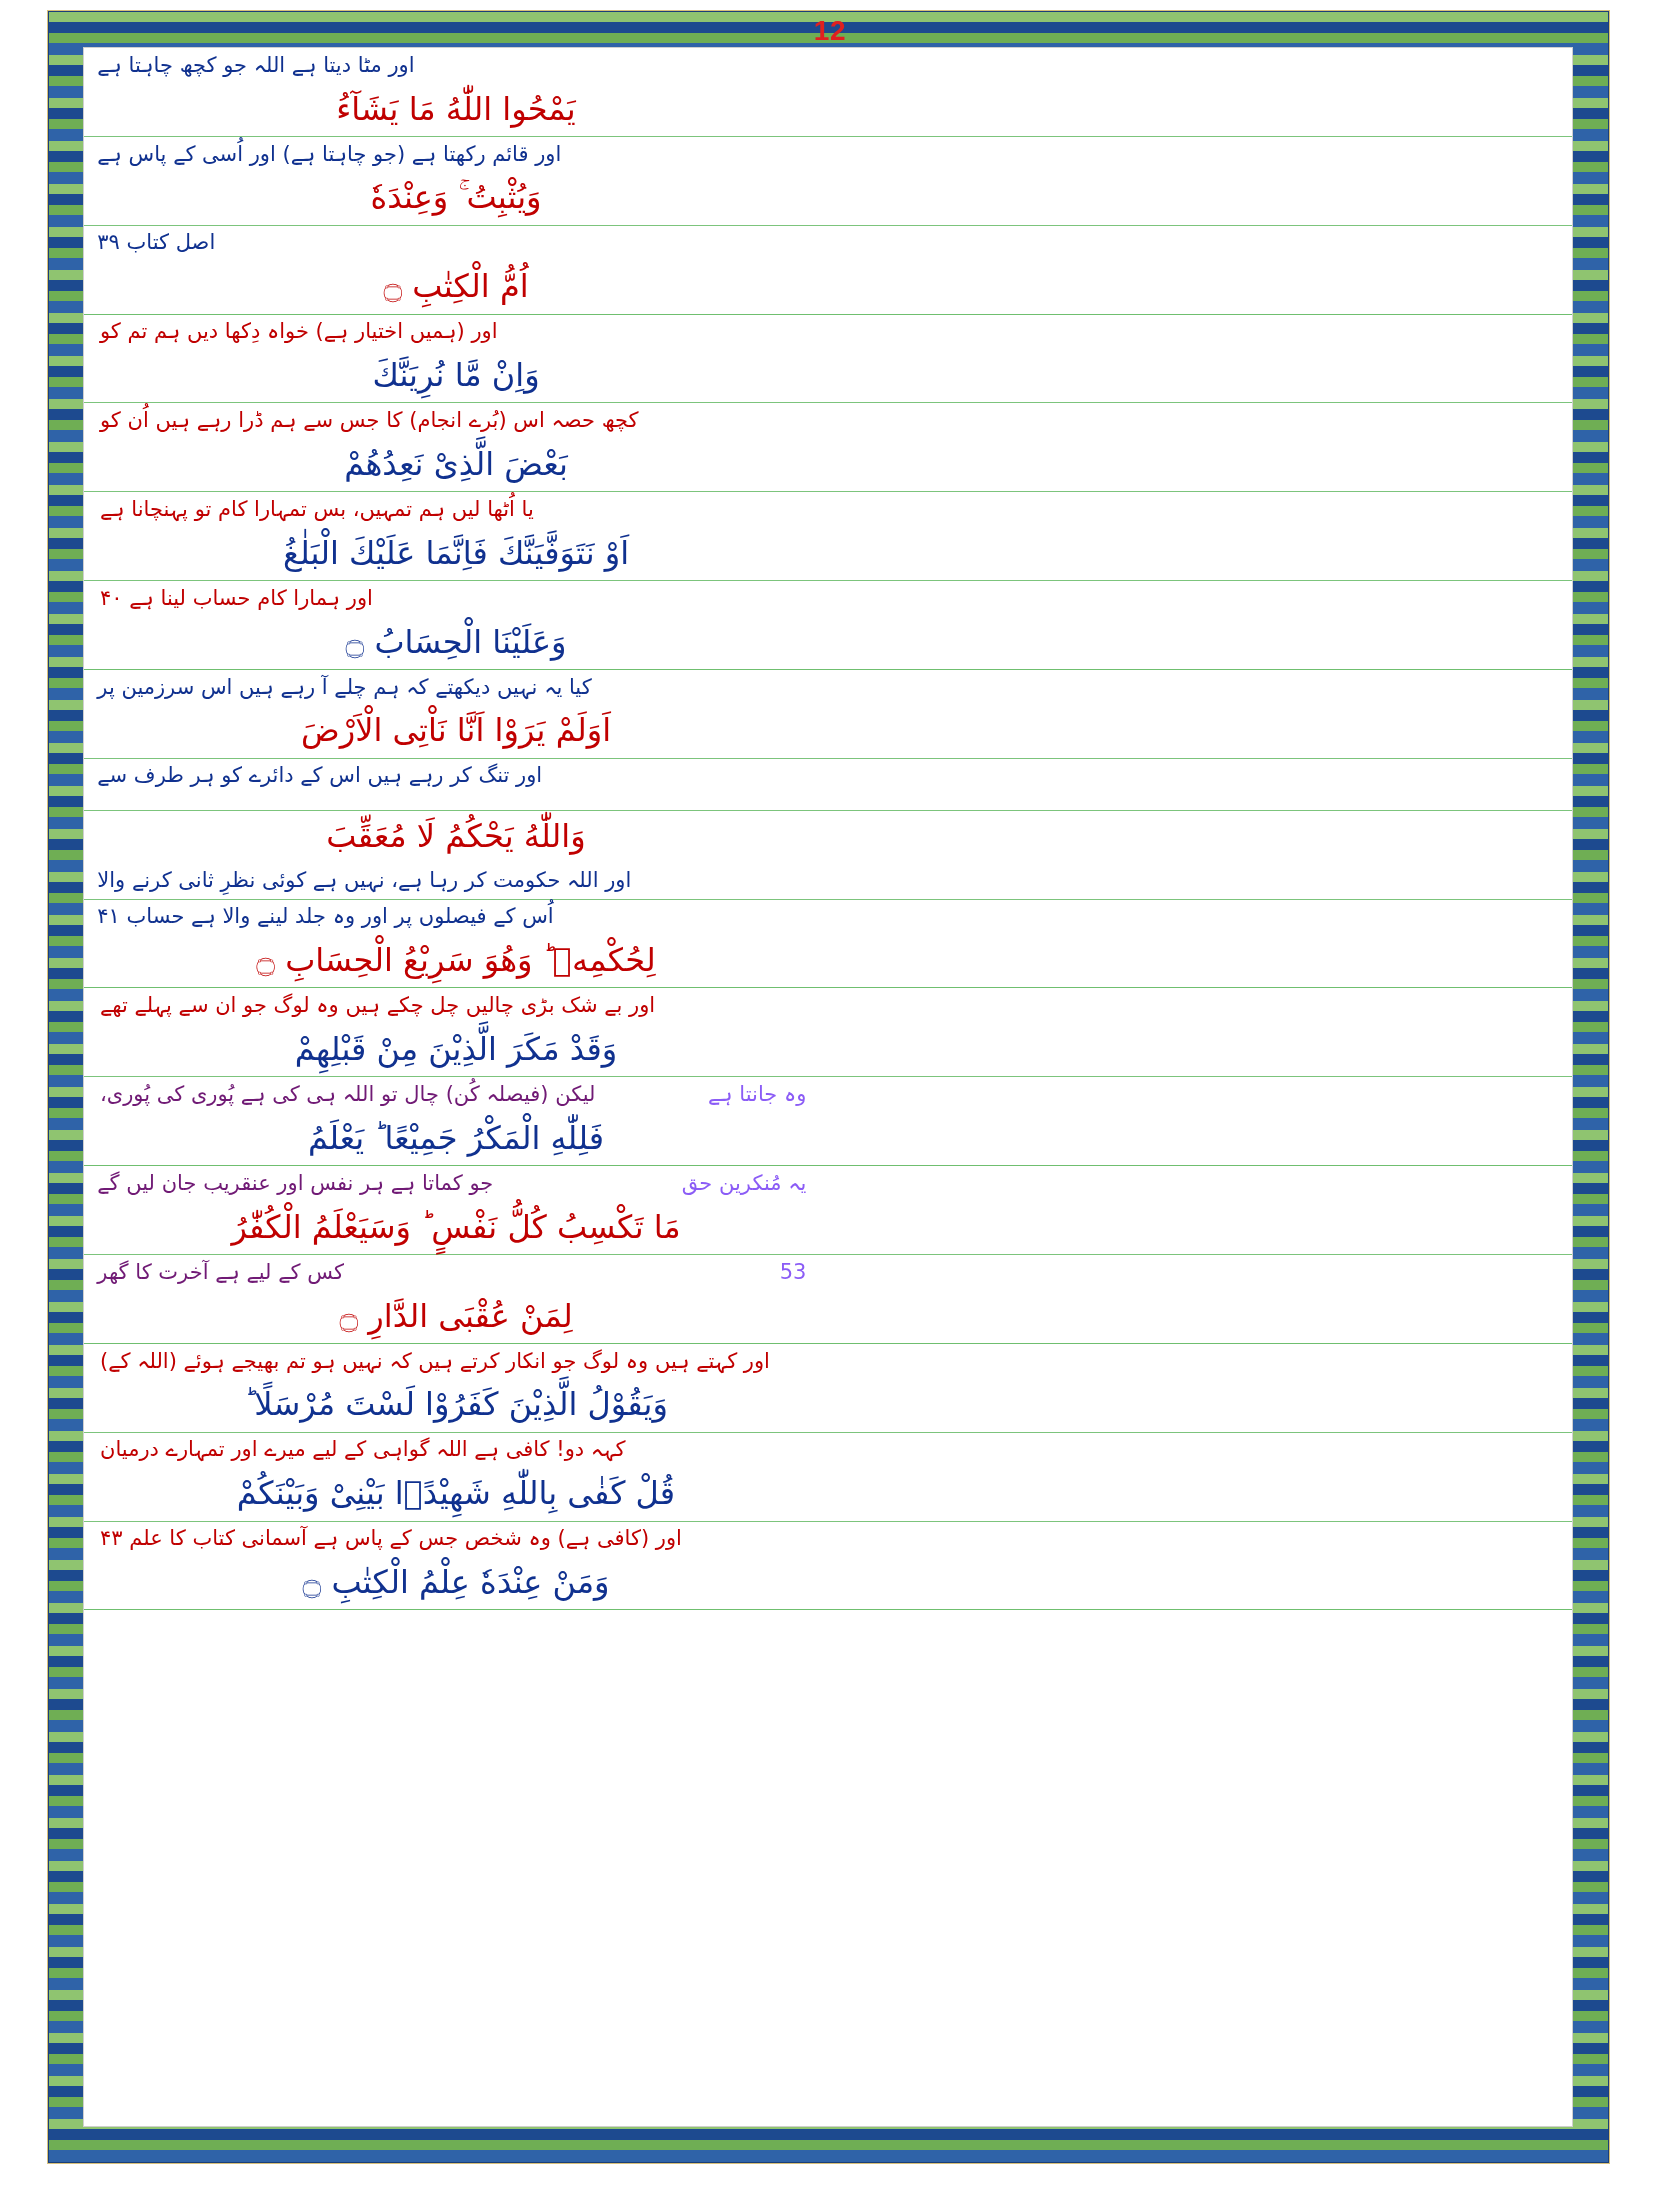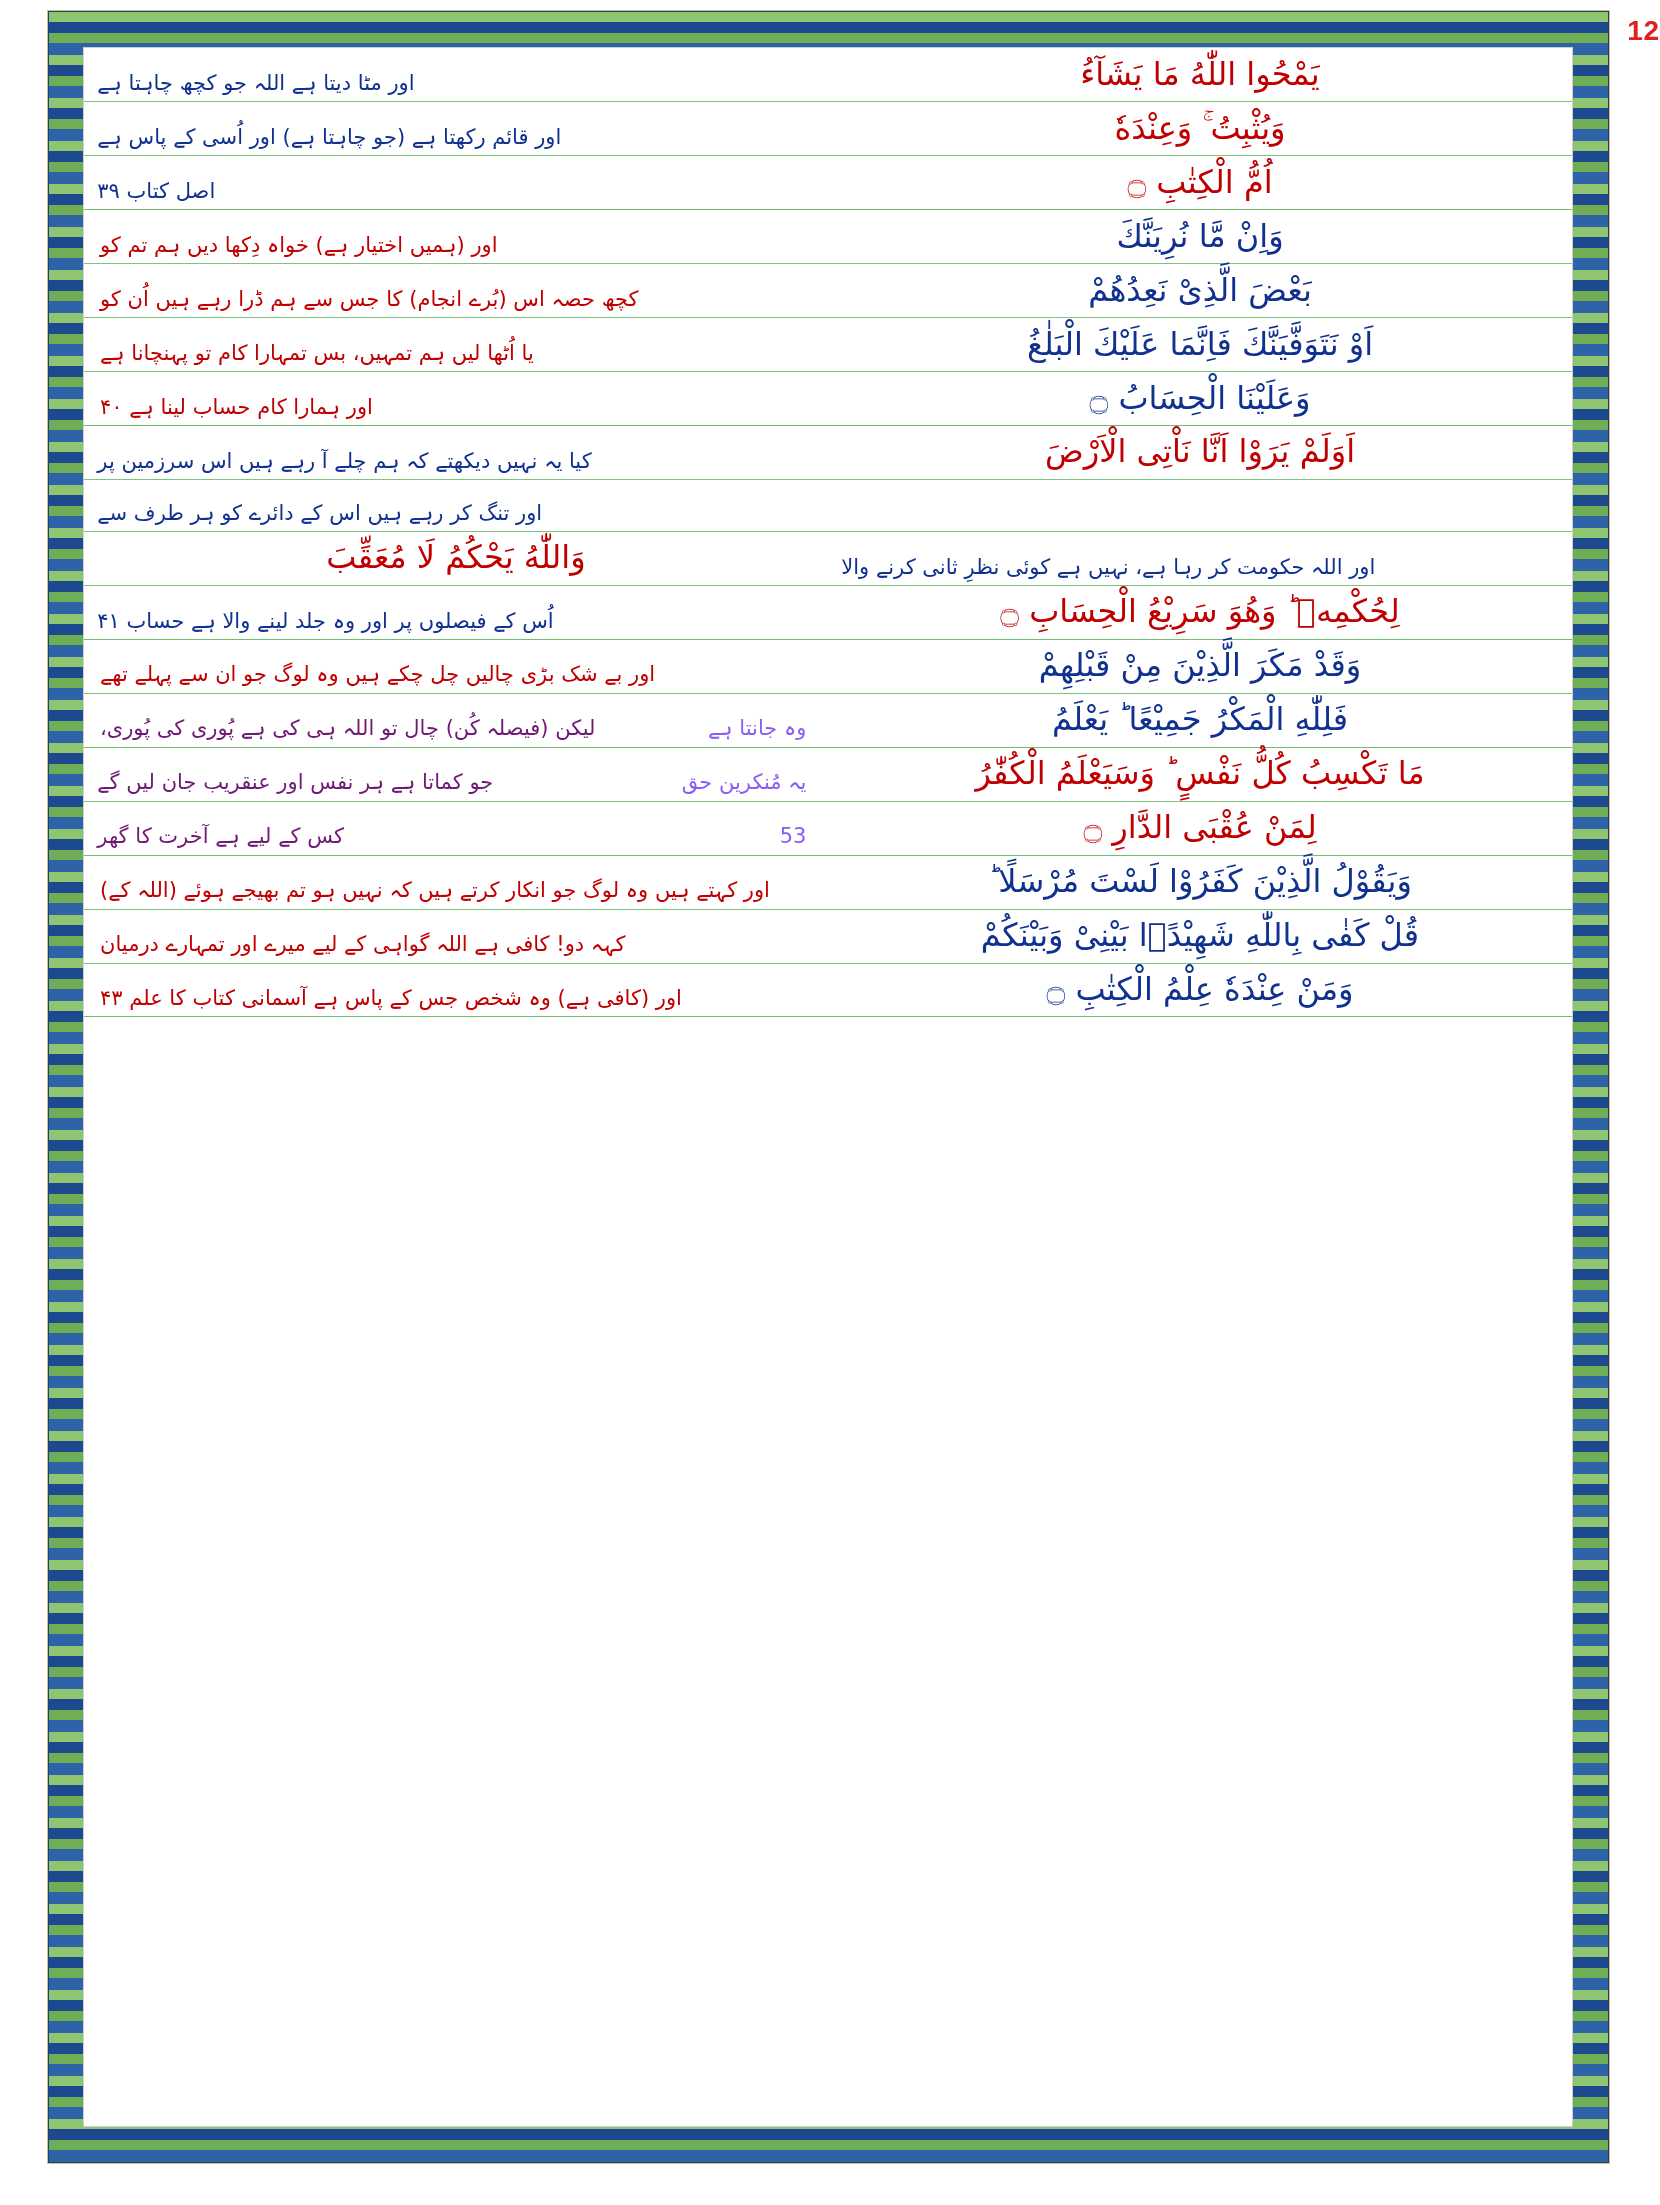--- a/index.html
+++ b/index.html
@@ -77,41 +77,41 @@
     border: 0.8px solid #cfcfcf;
     overflow: hidden;
   }
 
   
   .page-number {
     position: absolute;
     left: 0;
     top: 15px;
     width: 1660px;
-    text-align: right;
+    text-align: center;
     color: #e02020;
     font-size: 28px;
     font-weight: bold;
     font-family: "Liberation Sans", sans-serif;
     letter-spacing: 0.8px;
     z-index: 6;
   }
 
   
   .lines {
     position: absolute;
     left: 0;
     top: 0;
     width: 100%;
   }
   .line-row {
     position: relative;
     display: flex;
-    flex-direction: row;
-    align-items: flex-end;
+    flex-direction: column;
+    align-items: flex-start;
     box-sizing: border-box;
     border-bottom: 0.8px solid #7cc47c;
     min-height: 52px;
   }
 
   .cell {
     box-sizing: border-box;
     display: flex;
     align-items: center;
     direction: rtl;

